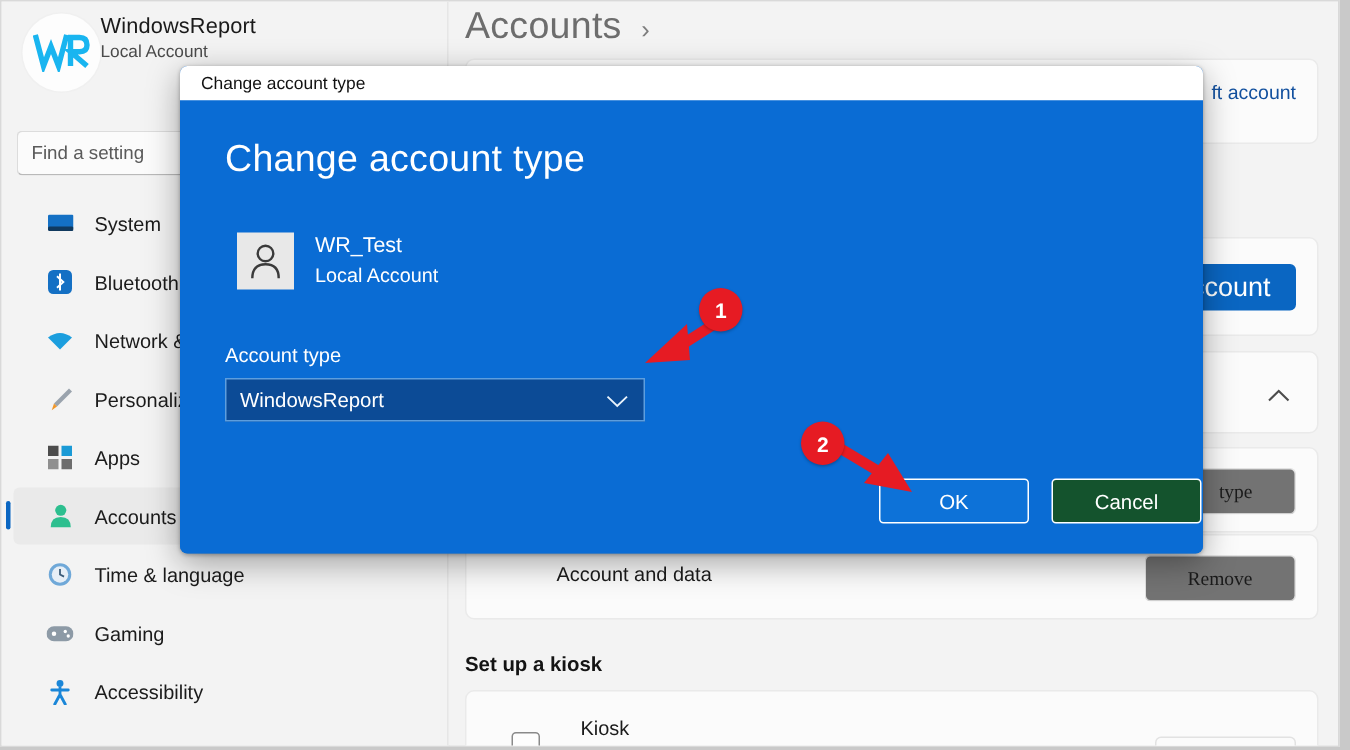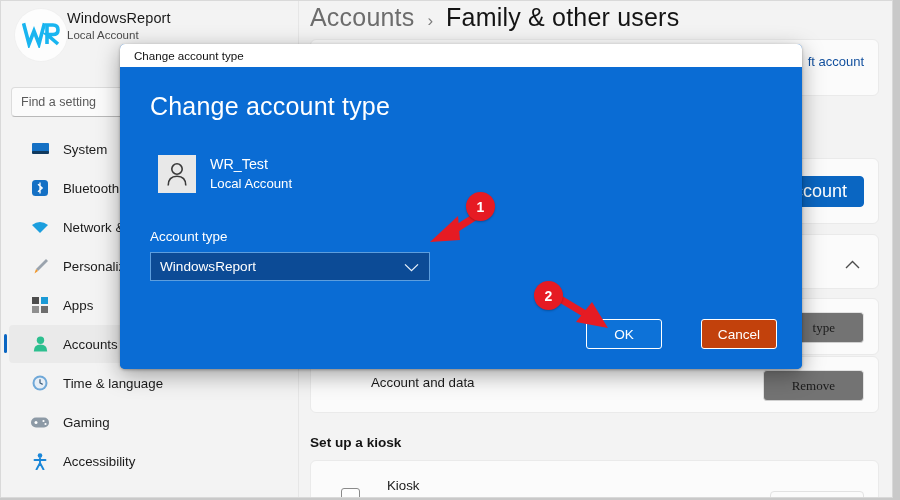--- a/index.html
+++ b/index.html
@@ -209,30 +209,30 @@
     padding: 0 9px;
     color: #ffffff; font-size: 13.6px;
     font-family: inherit;
   }
   #account-type-select .sel-chevron {
     position: absolute; right: 10px; top: 7px;
     color: #e9f2fb;
   }
   .dlg-btn {
     position: absolute; top: 252px;
-    height: 30px; width: 76px;
+    height: 30px; width: 100px;
     background: #0d72d8;
     border: 1.6px solid #ffffff;
     border-radius: 3px;
     color: #ffffff; font-size: 13.6px;
     font-family: inherit;
     display: flex; align-items: center; justify-content: center;
   }
   #btn-ok { left: 466px; }
-  #btn-cancel { left: 581px; background: #c2410c; }
+  #btn-cancel { left: 581px; background: #14532d; }
 
   
   .badge {
     position: absolute;
     width: 29px; height: 29px;
     border-radius: 50%;
     background: #e61b23;
     color: #ffffff;
     font-size: 14px; font-weight: bold;
     display: flex; align-items: center; justify-content: center;
@@ -356,21 +356,20 @@
           <span class="nav-label">Accessibility</span>
         </div>
       </div>
     </div>
 
     <div id="content">
 
       <div id="breadcrumb">
         <span class="crumb-parent">Accounts</span>
         <span class="crumb-sep">›</span>
-        <span class="crumb-current">Family &amp; other users</span>
       </div>
 
       <div class="card card-ms-acct">
         <span class="link-ms">ft account</span>
       </div>
 
       <div class="card card-add-acct">
         <button class="btn-accent">account</button>
       </div>
 

